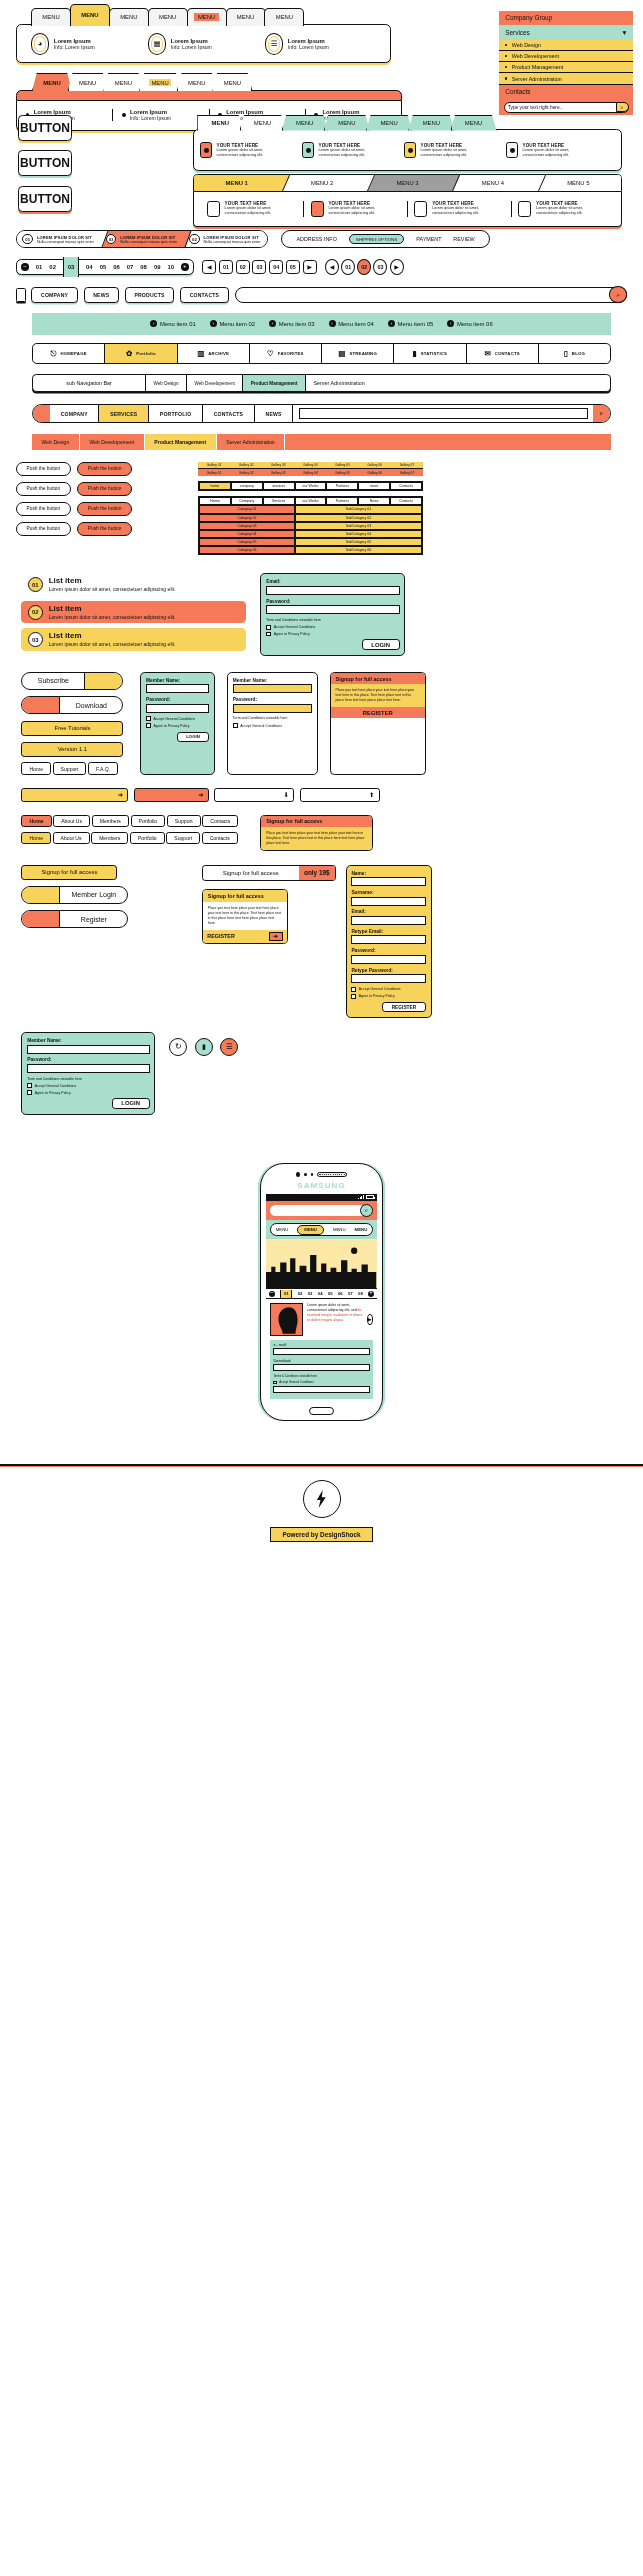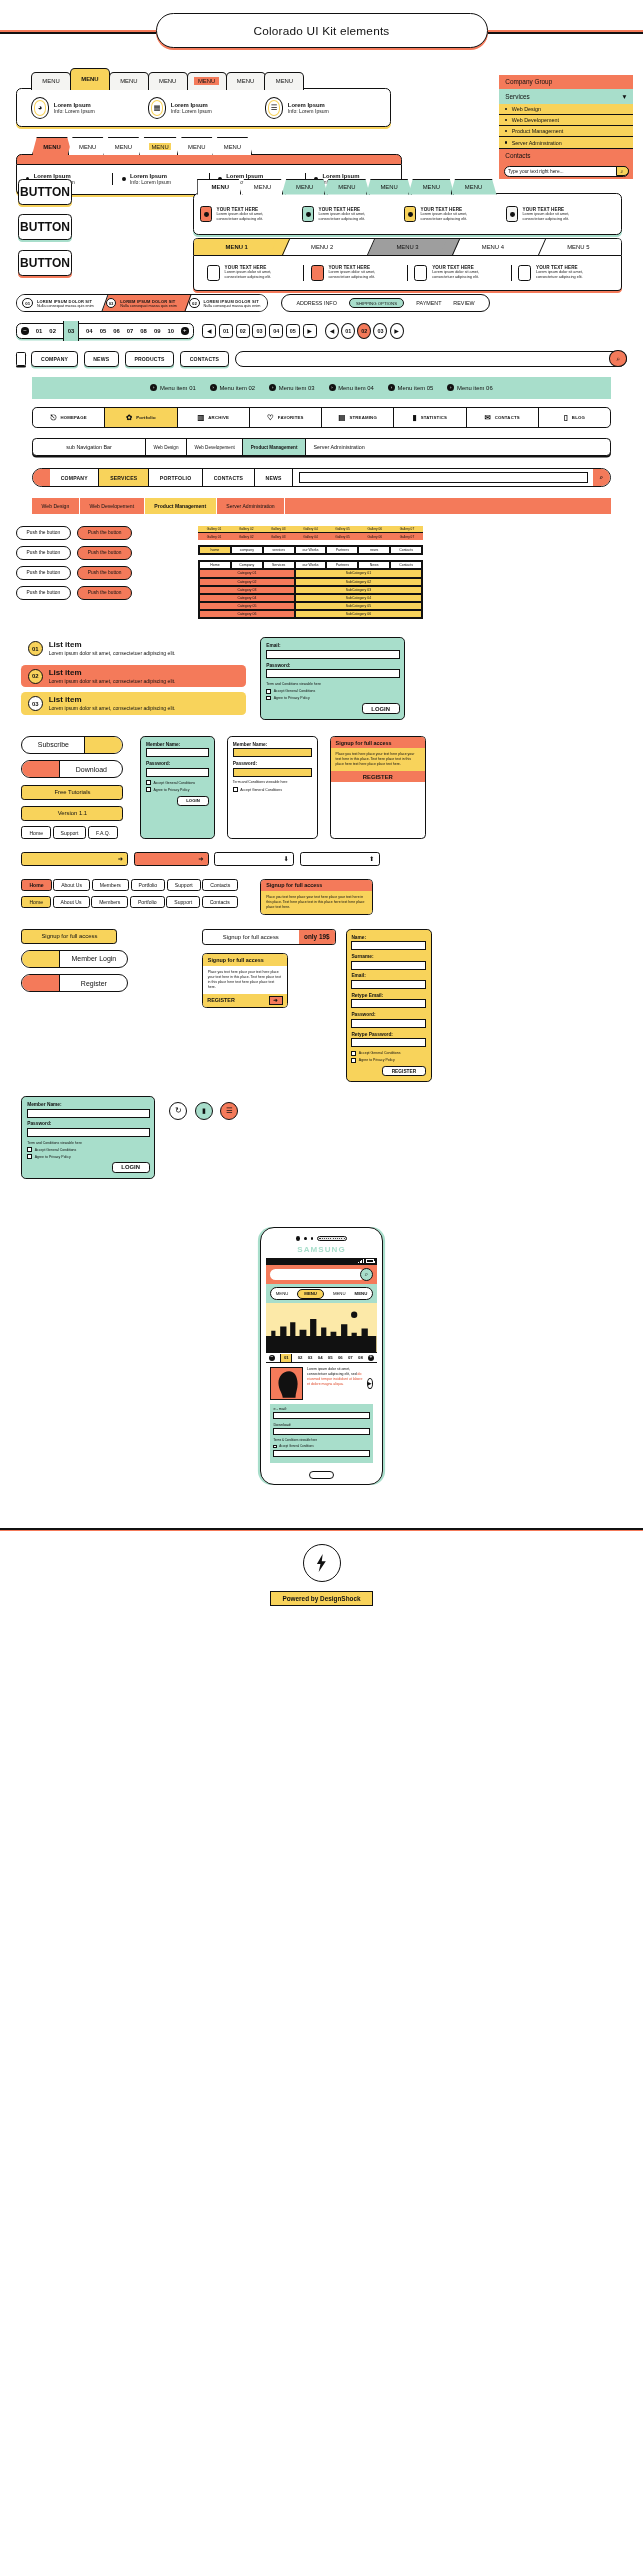--- a/index.html
+++ b/index.html
@@ -244,21 +244,21 @@
   .promo{border:1.3px solid #111;border-radius:4.3px;overflow:hidden;}
   .promo .hd{background:#F47A5A;font-size:5.4px;font-weight:bold;padding:2.7px 4.8px;}
   .promo .bd{background:#F8D35B;font-size:3.5px;padding:3.8px 4.8px;line-height:1.45;}
   .promo .ft{background:#F47A5A;font-size:5.9px;font-weight:bold;text-align:center;padding:2.7px;}
 
   
   .arwbtn{border:1.3px solid #111;border-radius:2.7px;height:14px;display:flex;align-items:center;justify-content:flex-end;padding-right:4.3px;font-size:6.4px;}
 
   
   .phone{position:relative;width:123px;margin:0 auto;}
-  .phone-body{border:1.3px solid #111;border-radius:14px;background:#fff;box-shadow:2.1px 0 0 #A8DECB,-2.1px 0 0 #A8DECB;padding:8.6px 5.4px 5.4px;}
+  .phone-body{border:1.3px solid #111;border-radius:24px;background:#fff;box-shadow:2.1px 0 0 #A8DECB,-2.1px 0 0 #A8DECB;padding:8.6px 5.4px 5.4px;}
   .phone-top{display:flex;align-items:center;justify-content:center;gap:3.8px;margin-bottom:3.8px;}
   .phone-top .d1{width:4.3px;height:4.8px;border-radius:50%;background:#111;}
   .phone-top .d2{width:2.7px;height:3.2px;border-radius:50%;background:#111;}
   .speaker{width:30px;height:4.3px;border:1.1px solid #111;border-radius:2.7px;background:#E9E9E9;display:flex;align-items:center;justify-content:center;gap:1.1px;}
   .speaker i{width:1.1px;height:1.1px;border-radius:50%;background:#111;display:block;}
   .brand{text-align:center;color:#A8DECB;font-weight:bold;font-size:8px;letter-spacing:1.1px;margin:2.1px 0 3.8px;}
   .status{background:#111;height:7px;display:flex;align-items:center;justify-content:flex-end;gap:2.1px;padding-right:2.7px;}
   .bars{display:flex;align-items:flex-end;gap:0.5px;}
   .bars i{width:1.1px;background:#fff;display:block;}
   .batt{width:8px;height:3.8px;border:0.8px solid #fff;position:relative;}
@@ -291,26 +291,20 @@
   .footrule{height:1.6px;background:#111;position:relative;}
   .footrule:after{content:"";position:absolute;left:0;right:0;top:1.6px;height:1.1px;background:#F47A5A;}
   .logo{width:38px;height:38px;border-radius:50%;border:1.3px solid #111;display:flex;align-items:center;justify-content:center;margin:0 auto;background:#fff;font-size:16px;}
   .powered{background:#F8D35B;border:1.1px solid #111;padding:2.7px 11.8px;font-size:6.4px;font-weight:bold;display:inline-flex;margin:0 auto;}
 </style>
 </head>
 <body>
 
 <div class="page">
 
-  <div class="title-wrap">
-    <div class="title-rule"></div>
-    <div class="title-pill">
-      <span>Colorado UI Kit elements</span>
-    </div>
-  </div>
 
   <div class="sect" style="height:107px;">
 
     <div class="blk1">
       <div class="tabrow">
         <div class="tab1">
             <span>MENU</span>
           </div>
         <div class="tab1 sel">
             <span>MENU</span>

